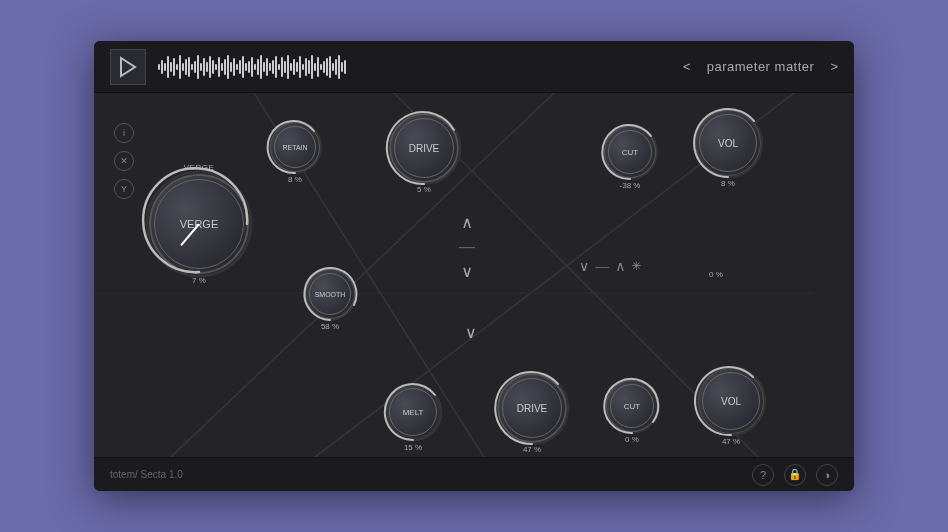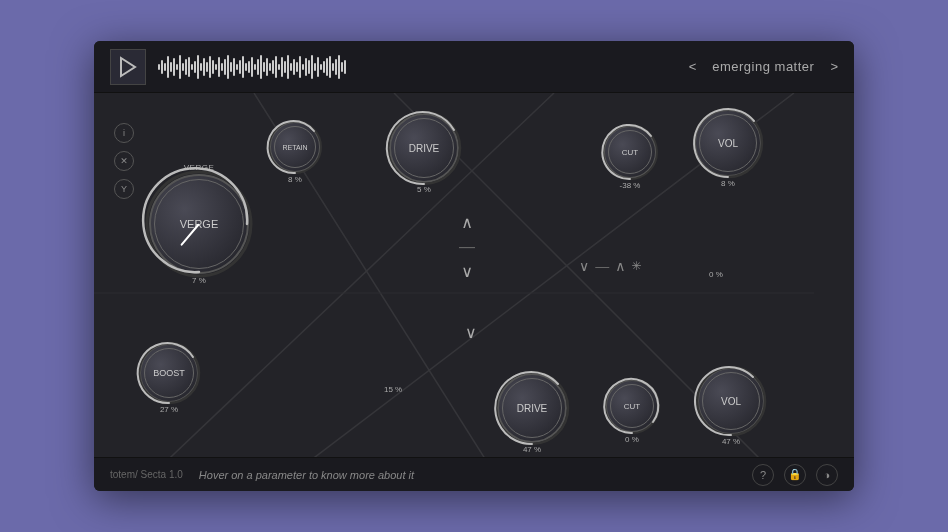--- a/index.html
+++ b/index.html
@@ -268,21 +268,21 @@
         <div class="waveform-bar" style="height:22px"></div>
         <div class="waveform-bar" style="height:8px"></div>
         <div class="waveform-bar" style="height:16px"></div>
         <div class="waveform-bar" style="height:24px"></div>
         <div class="waveform-bar" style="height:10px"></div>
         <div class="waveform-bar" style="height:14px"></div>
       </div>
     </div>
     <div class="preset-nav">
       <span>&lt;</span>
-      <span class="preset-name">emerging matter</span>
+      <span class="preset-name">parameter matter</span>
       <span>&gt;</span>
     </div>
   </div>
 
   <div class="main-content">
 
     <svg class="cross-lines" style="position:absolute;top:0;left:0;width:100%;height:100%;z-index:0;opacity:0.18;">
       <line x1="160" y1="0" x2="400" y2="380" stroke="#888" stroke-width="1.5"></line>
       <line x1="300" y1="0" x2="680" y2="380" stroke="#888" stroke-width="1.5"></line>
       <line x1="60" y1="380" x2="460" y2="0" stroke="#888" stroke-width="1.5"></line>
@@ -306,62 +306,71 @@
             <path d="M 58 106 A 52 52 0 1 1 106 58" fill="none" stroke="#bbb" stroke-width="2.5" stroke-linecap="round"></path>
           </svg>
           <div class="knob knob-xl" style="cursor:pointer;">
             <span style="font-size:11px;color:#ccc;font-weight:500;z-index:2;position:relative;">VERGE</span>
             <div class="knob-indicator" style="height:28px;bottom:50%;left:50%;transform:translateX(-50%) translateY(0) rotate(220deg);"></div>
           </div>
         </div>
         <div class="knob-value">7 %</div>
       </div>
 
-      <div class="knob-pos" style="left:-10px; top:240px;">
-        <div style="position:relative;display:inline-block;">
-          <svg width="72" height="72" style="position:absolute;top:-6px;left:-6px;z-index:3;">
-            <circle cx="36" cy="36" r="30" fill="none" stroke="#333" stroke-width="2.5"></circle>
-            <path d="M 36 66 A 30 30 0 1 1 60 20" fill="none" stroke="#bbb" stroke-width="2" stroke-linecap="round"></path>
-          </svg>
-          <div class="knob knob-lg" style="cursor:pointer;width:60px;height:60px;">
-            <span style="font-size:9px;color:#ccc;z-index:2;position:relative;">BOOST</span>
-          </div>
-        </div>
-        <div class="knob-value">27 %</div>
-      </div>
 
       <div class="knob-pos" style="left:120px; top:18px;">
         <div style="position:relative;display:inline-block;">
           <svg width="62" height="62" style="position:absolute;top:-5px;left:-5px;z-index:3;">
             <circle cx="31" cy="31" r="26" fill="none" stroke="#333" stroke-width="2"></circle>
             <path d="M 31 57 A 26 26 0 1 1 50 15" fill="none" stroke="#bbb" stroke-width="2" stroke-linecap="round"></path>
           </svg>
           <div class="knob knob-sm" style="cursor:pointer;width:52px;height:52px;">
             <span style="font-size:7px;color:#ccc;z-index:2;position:relative;text-align:center;">RETAIN</span>
           </div>
         </div>
         <div class="knob-value">8 %</div>
       </div>
 
+      <div class="knob-pos" style="left:155px; top:165px;">
+        <div style="position:relative;display:inline-block;">
+          <svg width="62" height="62" style="position:absolute;top:-5px;left:-5px;z-index:3;">
+            <circle cx="31" cy="31" r="26" fill="none" stroke="#333" stroke-width="2"></circle>
+            <path d="M 31 57 A 26 26 0 1 1 55 42" fill="none" stroke="#bbb" stroke-width="2" stroke-linecap="round"></path>
+          </svg>
+          <div class="knob knob-sm" style="cursor:pointer;width:52px;height:52px;">
+            <span style="font-size:7px;color:#ccc;z-index:2;position:relative;text-align:center;">SMOOTH</span>
+          </div>
+        </div>
+        <div class="knob-value">58 %</div>
+      </div>
 
 
       <div class="knob-pos" style="left:240px; top:10px;">
         <div style="position:relative;display:inline-block;">
           <svg width="84" height="84" style="position:absolute;top:-7px;left:-7px;z-index:3;">
             <circle cx="42" cy="42" r="36" fill="none" stroke="#333" stroke-width="2.5"></circle>
             <path d="M 42 78 A 36 36 0 1 1 72 24" fill="none" stroke="#bbb" stroke-width="2" stroke-linecap="round"></path>
           </svg>
           <div class="knob" style="cursor:pointer;width:70px;height:70px;background:radial-gradient(circle at 35% 35%, #4a4a55, #1e1e24);">
             <span style="font-size:10px;color:#ccc;z-index:2;position:relative;text-align:center;">DRIVE</span>
           </div>
         </div>
         <div class="knob-value">5 %</div>
       </div>
 
       <div class="knob-pos" style="left:235px; top:280px;">
+        <div style="position:relative;display:inline-block;">
+          <svg width="68" height="68" style="position:absolute;top:-5px;left:-5px;z-index:3;">
+            <circle cx="34" cy="34" r="28" fill="none" stroke="#333" stroke-width="2"></circle>
+            <path d="M 34 62 A 28 28 0 1 1 56 17" fill="none" stroke="#bbb" stroke-width="2" stroke-linecap="round"></path>
+          </svg>
+          <div class="knob" style="cursor:pointer;width:58px;height:58px;background:radial-gradient(circle at 35% 35%, #4a4a55, #1e1e24);">
+            <span style="font-size:8px;color:#ccc;z-index:2;position:relative;text-align:center;">MELT</span>
+          </div>
+        </div>
         <div class="knob-value">15 %</div>
       </div>
 
       <div class="knob-pos" style="left:310px; top:110px; flex-direction:column; gap:6px;">
         <div style="display:flex;align-items:center;gap:8px;color:#888;font-size:14px;">
           <span style="cursor:pointer;color:#aaa;font-size:16px;">∧</span>
         </div>
         <div style="display:flex;align-items:center;gap:8px;">
           <span style="color:#666;font-size:16px;">—</span>
         </div>
@@ -449,21 +458,20 @@
         </div>
         <div class="knob-value">47 %</div>
       </div>
 
     </div>
   </div>
 
   <div class="footer">
     <div class="footer-left">
       <span class="footer-brand">totem/ Secta 1.0</span>
-      <span class="footer-hint">Hover on a parameter to know more about it</span>
     </div>
     <div class="footer-right">
       <div class="footer-icon">?</div>
       <div class="footer-icon">🔒</div>
       <div class="footer-icon">◑</div>
     </div>
   </div>
 </div>
 
 </body></html>

